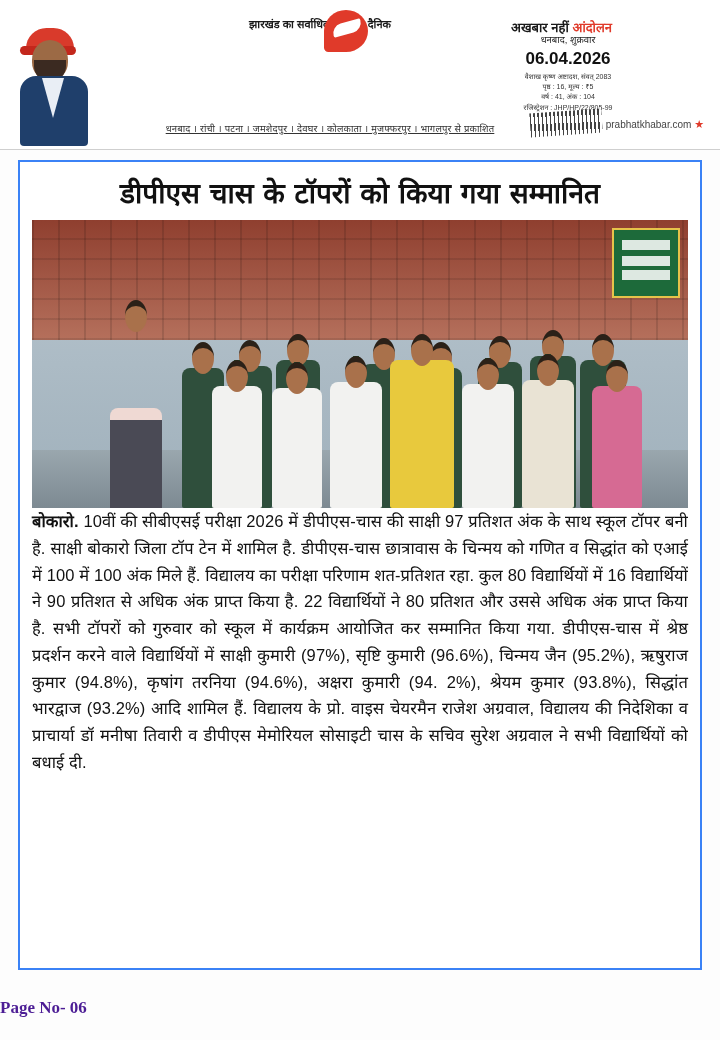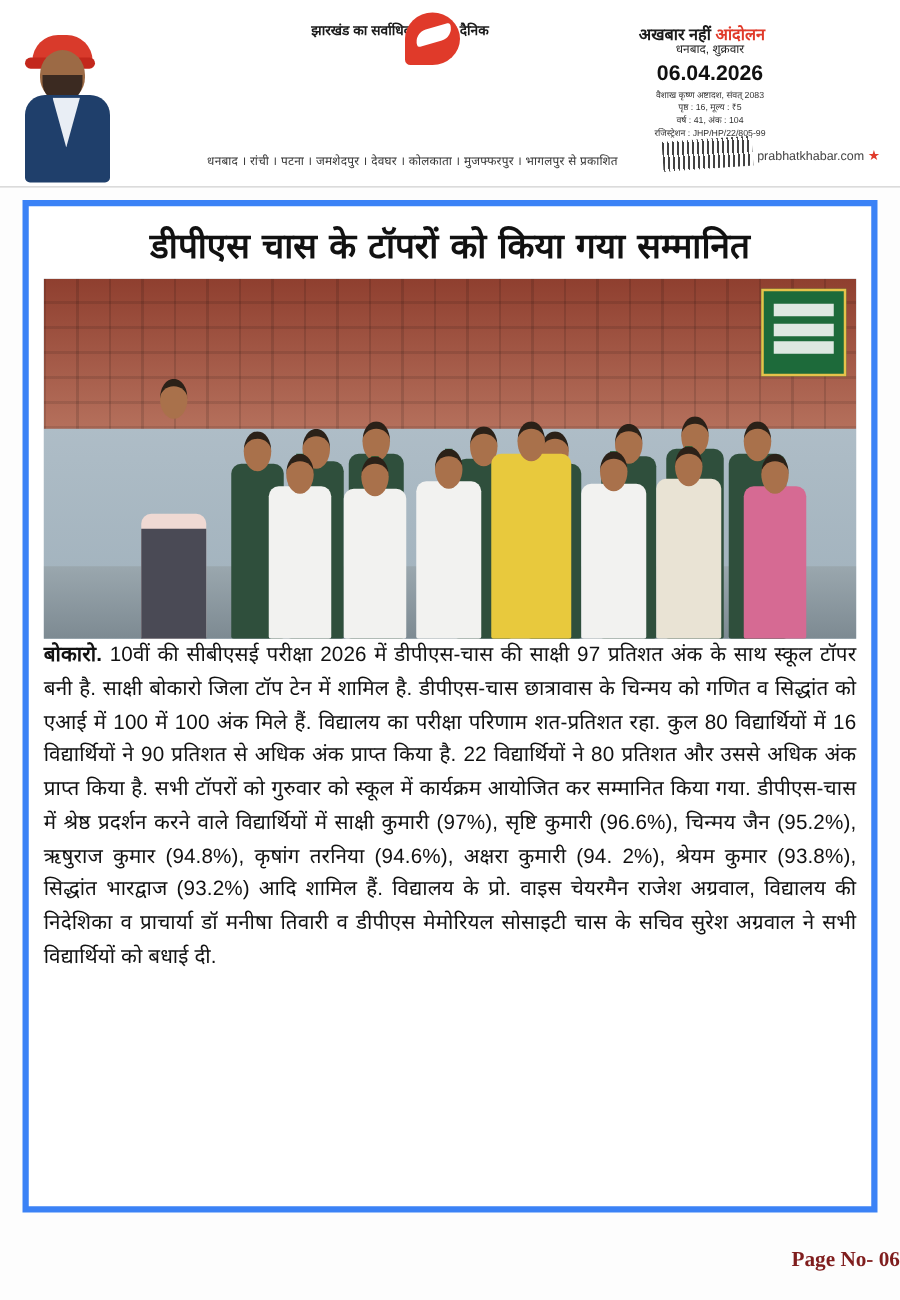--- a/index.html
+++ b/index.html
@@ -157,20 +157,21 @@
   }
   .mast-editions {
     position: absolute;
     left: 150px;
     top: 122px;
     width: 360px;
     text-align: center;
     font-size: 9.5px;
     color: #333;
     letter-spacing: 0.2px;
+    text-decoration: underline;
   }
   .mast-right {
     position: absolute;
     right: 104px;
     top: 34px;
     width: 96px;
     text-align: center;
     line-height: 1.25;
   }
   .mast-right .place {
@@ -208,21 +209,21 @@
     height: 24px;
     background: repeating-linear-gradient(90deg, #222 0 1.5px, #fff 1.5px 4px);
     transform: rotate(-4deg);
     opacity: 0.85;
   }
 
   
   .article {
     position: relative;
     margin: 10px 18px 0 18px;
-    border: 5px solid #3b82f6;
+    border: 2px solid #3b82f6;
     background: #fff;
     padding: 10px 12px 12px 12px;
     box-sizing: border-box;
     height: 810px;
   }
   .headline {
     font-family: "DejaVu Sans", sans-serif;
     font-size: 28px;
     font-weight: bold;
     text-align: center;
@@ -322,25 +323,25 @@
   }
   .body-text b {
     font-weight: bold;
   }
 
   .page-no {
     position: absolute;
     left: 0;
     right: 0;
     bottom: 22px;
-    text-align: right;
+    text-align: left;
     font-family: "Liberation Serif", serif;
     font-size: 17px;
     font-weight: bold;
-    color: #7f1d1d;
+    color: #4c1d95;
   }
 </style>
 </head>
 <body>
 
 <div class="page">
 
   <div class="masthead">
 
     <div class="mast-photo">

